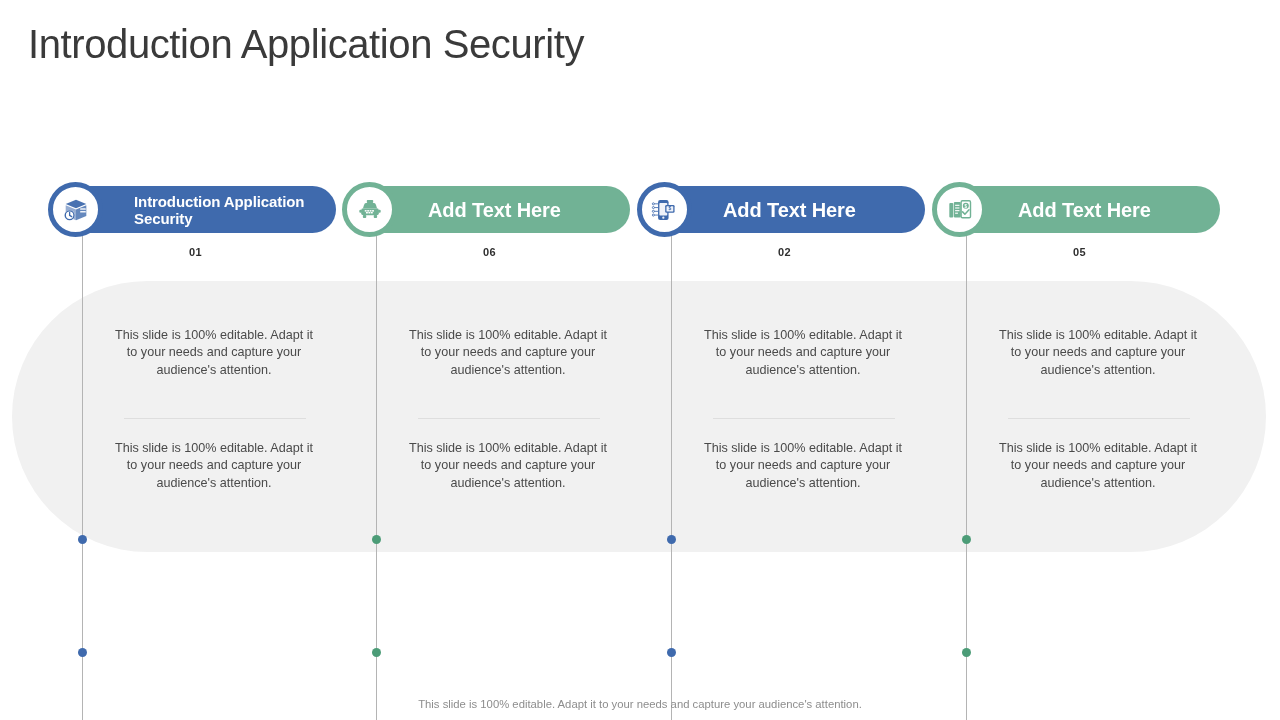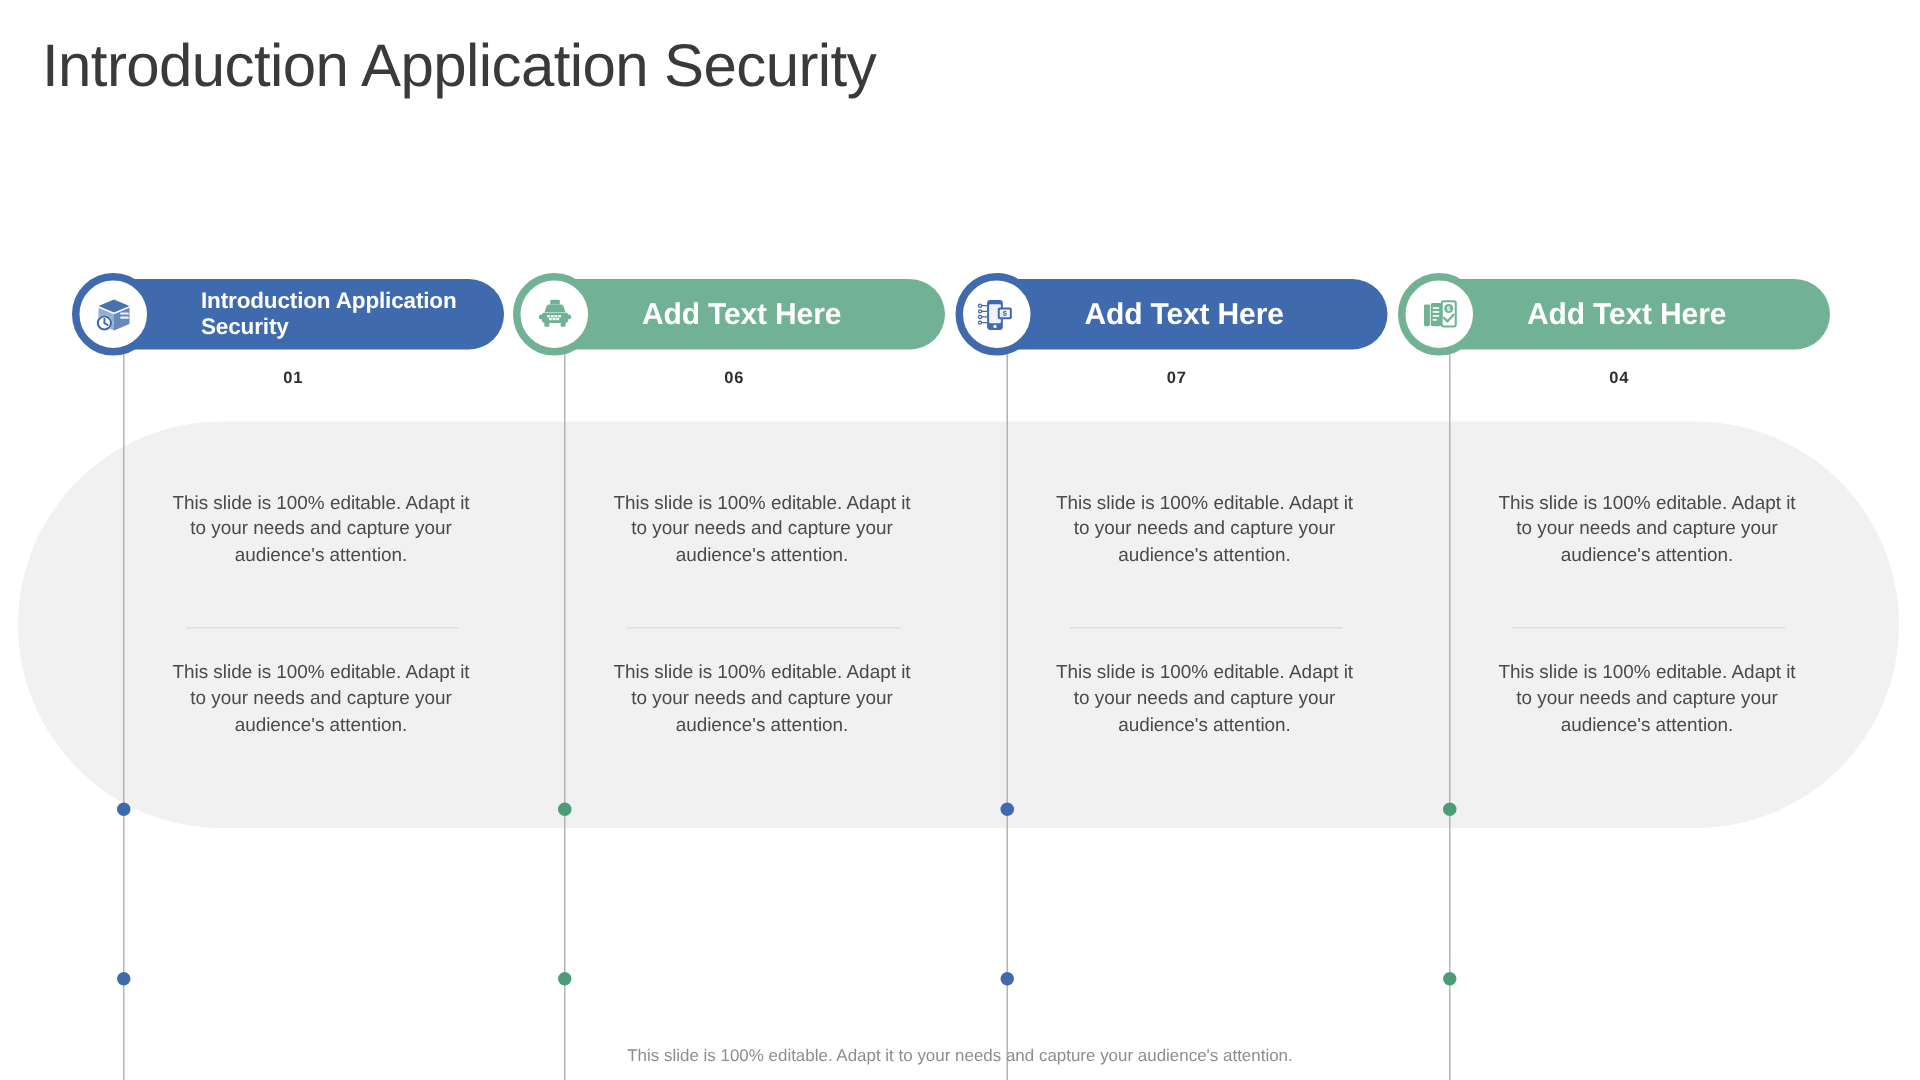--- a/index.html
+++ b/index.html
@@ -271,21 +271,21 @@
       </g>
       <g fill="none" stroke="#3f6aad" stroke-width="0.9">
         <circle cx="3.6" cy="9.4" r="1.1"></circle>
         <circle cx="3.6" cy="13.4" r="1.1"></circle>
         <circle cx="3.6" cy="17.4" r="1.1"></circle>
         <circle cx="3.6" cy="21.4" r="1.1"></circle>
       </g>
     </svg>
   </div>
 
-  <div class="step-number">07</div>
+  <div class="step-number">02</div>
 
   <div class="bullet-dot b1 blue"></div>
   <div class="body-block b1">This slide is 100% editable. Adapt it to your needs and capture your audience's attention.</div>
 
   <div class="block-divider"></div>
 
   <div class="bullet-dot b2 blue"></div>
   <div class="body-block b2">This slide is 100% editable. Adapt it to your needs and capture your audience's attention.</div>
 </div>
 
@@ -308,21 +308,21 @@
         <rect x="10.8" y="16" width="4.6" height="1.3"></rect>
         <rect x="10.8" y="18.8" width="3" height="1.3"></rect>
       </g>
       <rect x="17.2" y="6.2" width="10" height="18" rx="1.4" fill="#ffffff" stroke="#71b295" stroke-width="1.5"></rect>
       <circle cx="22.2" cy="11.4" r="3.2" fill="#71b295"></circle>
       <text x="22.2" y="13.4" font-size="4.8" font-family="'Liberation Sans', sans-serif" font-weight="bold" fill="#ffffff" text-anchor="middle">$</text>
       <path d="M18.8 18 L21.2 20.6 L25.6 15.8" fill="none" stroke="#71b295" stroke-width="1.6" stroke-linecap="round" stroke-linejoin="round"></path>
     </svg>
   </div>
 
-  <div class="step-number">04</div>
+  <div class="step-number">05</div>
 
   <div class="bullet-dot b1 green"></div>
   <div class="body-block b1">This slide is 100% editable. Adapt it to your needs and capture your audience's attention.</div>
 
   <div class="block-divider"></div>
 
   <div class="bullet-dot b2 green"></div>
   <div class="body-block b2">This slide is 100% editable. Adapt it to your needs and capture your audience's attention.</div>
 </div>
 

